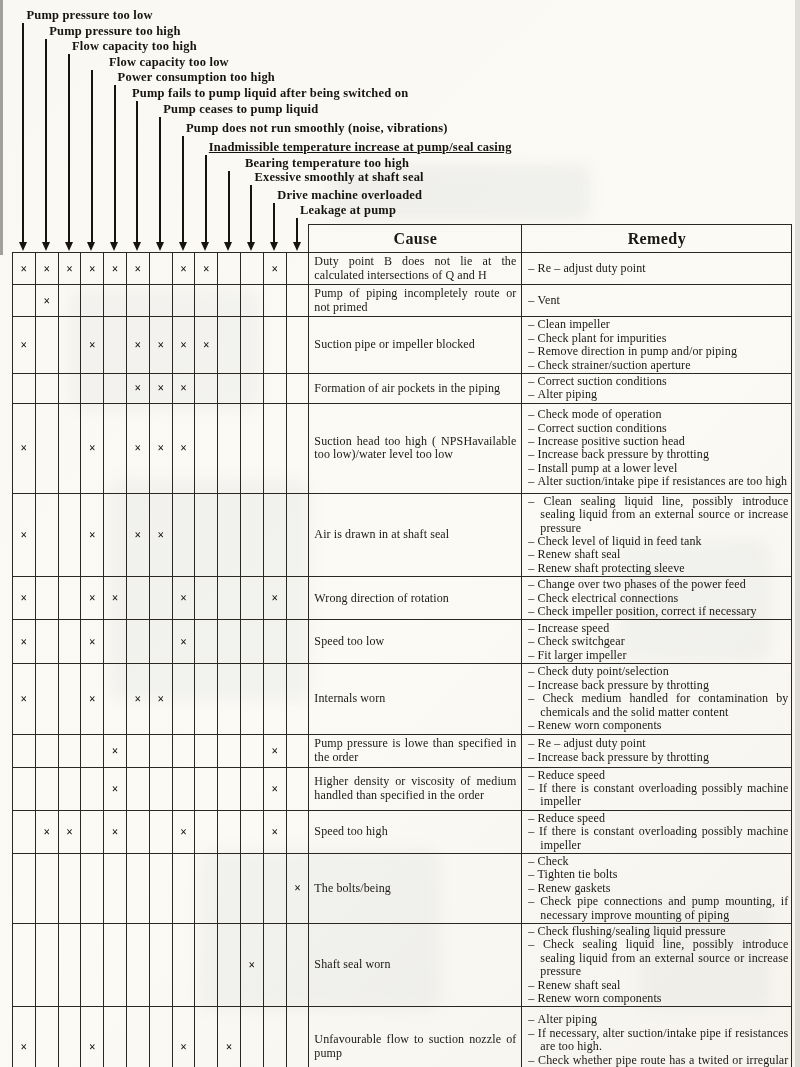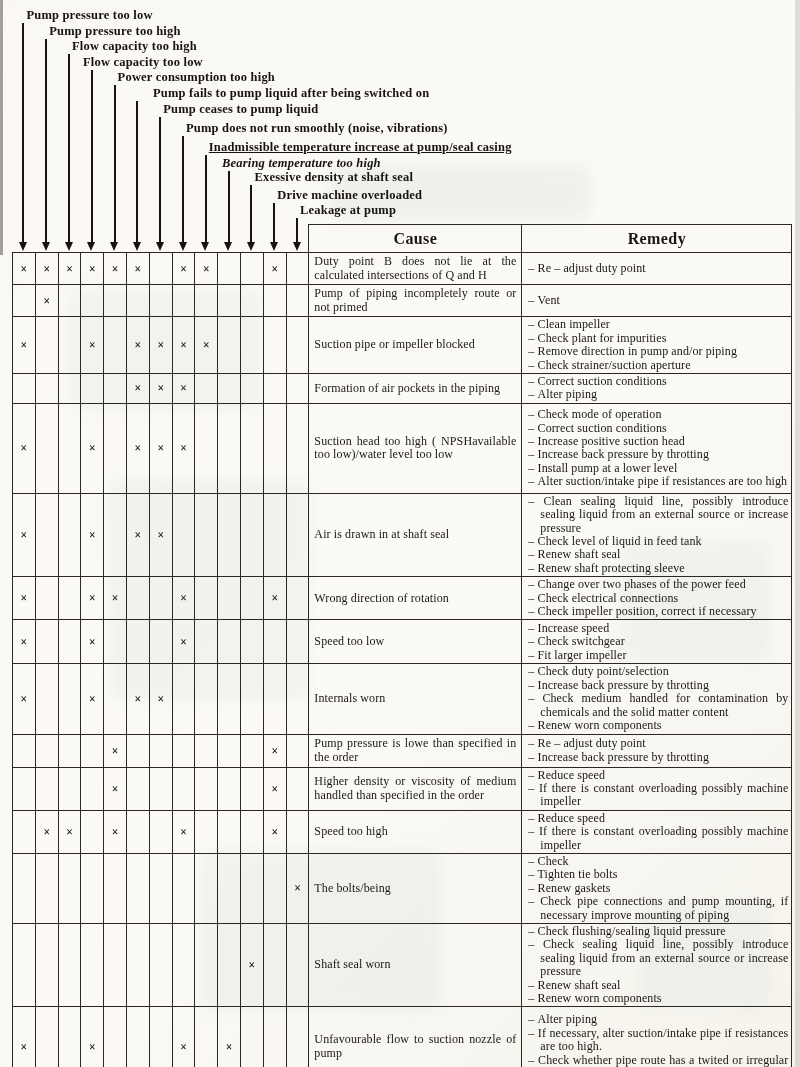--- a/index.html
+++ b/index.html
@@ -72,42 +72,42 @@
   <div id="symptom-area">
       <div class="sym-label" style="left: 26.4px; top: 8px;">Pump pressure too low</div>
       <div class="sym-line" style="left: 22.4px; top: 23px; height: 219px;"></div>
       <div class="sym-arrowhead" style="left: 18.9px; top: 242px;"></div>
       <div class="sym-label" style="left: 49.2px; top: 24px;">Pump pressure too high</div>
       <div class="sym-line" style="left: 45.2px; top: 39px; height: 203px;"></div>
       <div class="sym-arrowhead" style="left: 41.7px; top: 242px;"></div>
       <div class="sym-label" style="left: 72px; top: 39px;">Flow capacity too high</div>
       <div class="sym-line" style="left: 68px; top: 54px; height: 188px;"></div>
       <div class="sym-arrowhead" style="left: 64.5px; top: 242px;"></div>
-      <div class="sym-label" style="left: 83px; top: 55px;">Flow capacity too low</div>
+      <div class="sym-label" style="left: 109px; top: 55px;">Flow capacity too low</div>
       <div class="sym-line" style="left: 90.8px; top: 70px; height: 172px;"></div>
       <div class="sym-arrowhead" style="left: 87.3px; top: 242px;"></div>
       <div class="sym-label" style="left: 117.6px; top: 70px;">Power consumption too high</div>
       <div class="sym-line" style="left: 113.6px; top: 85px; height: 157px;"></div>
       <div class="sym-arrowhead" style="left: 110.1px; top: 242px;"></div>
-      <div class="sym-label" style="left: 153px; top: 86px;">Pump fails to pump liquid after being switched on</div>
+      <div class="sym-label" style="left: 132px; top: 86px;">Pump fails to pump liquid after being switched on</div>
       <div class="sym-line" style="left: 136.4px; top: 101px; height: 141px;"></div>
       <div class="sym-arrowhead" style="left: 132.9px; top: 242px;"></div>
       <div class="sym-label" style="left: 163.2px; top: 102px;">Pump ceases to pump liquid</div>
       <div class="sym-line" style="left: 159.2px; top: 117px; height: 125px;"></div>
       <div class="sym-arrowhead" style="left: 155.7px; top: 242px;"></div>
       <div class="sym-label" style="left: 186px; top: 121px;">Pump does not run smoothly (noise, vibrations)</div>
       <div class="sym-line" style="left: 182px; top: 136px; height: 106px;"></div>
       <div class="sym-arrowhead" style="left: 178.5px; top: 242px;"></div>
       <div class="sym-label" style="left: 208.8px; top: 140px; text-decoration: underline;">Inadmissible temperature increase at pump/seal casing</div>
       <div class="sym-line" style="left: 204.8px; top: 155px; height: 87px;"></div>
       <div class="sym-arrowhead" style="left: 201.3px; top: 242px;"></div>
-      <div class="sym-label" style="left: 222px; top: 156px; font-style: italic;">Bearing temperature too high</div>
+      <div class="sym-label" style="left: 245px; top: 156px;">Bearing temperature too high</div>
       <div class="sym-line" style="left: 227.6px; top: 171px; height: 71px;"></div>
       <div class="sym-arrowhead" style="left: 224.1px; top: 242px;"></div>
-      <div class="sym-label" style="left: 254.4px; top: 170px;">Exessive density at shaft seal</div>
+      <div class="sym-label" style="left: 254.4px; top: 170px;">Exessive smoothly at shaft seal</div>
       <div class="sym-line" style="left: 250.4px; top: 185px; height: 57px;"></div>
       <div class="sym-arrowhead" style="left: 246.9px; top: 242px;"></div>
       <div class="sym-label" style="left: 277.2px; top: 188px;">Drive machine overloaded</div>
       <div class="sym-line" style="left: 273.2px; top: 203px; height: 39px;"></div>
       <div class="sym-arrowhead" style="left: 269.7px; top: 242px;"></div>
       <div class="sym-label" style="left: 300px; top: 203px;">Leakage at pump</div>
       <div class="sym-line" style="left: 296px; top: 218px; height: 24px;"></div>
       <div class="sym-arrowhead" style="left: 292.5px; top: 242px;"></div>
     </div>
 

